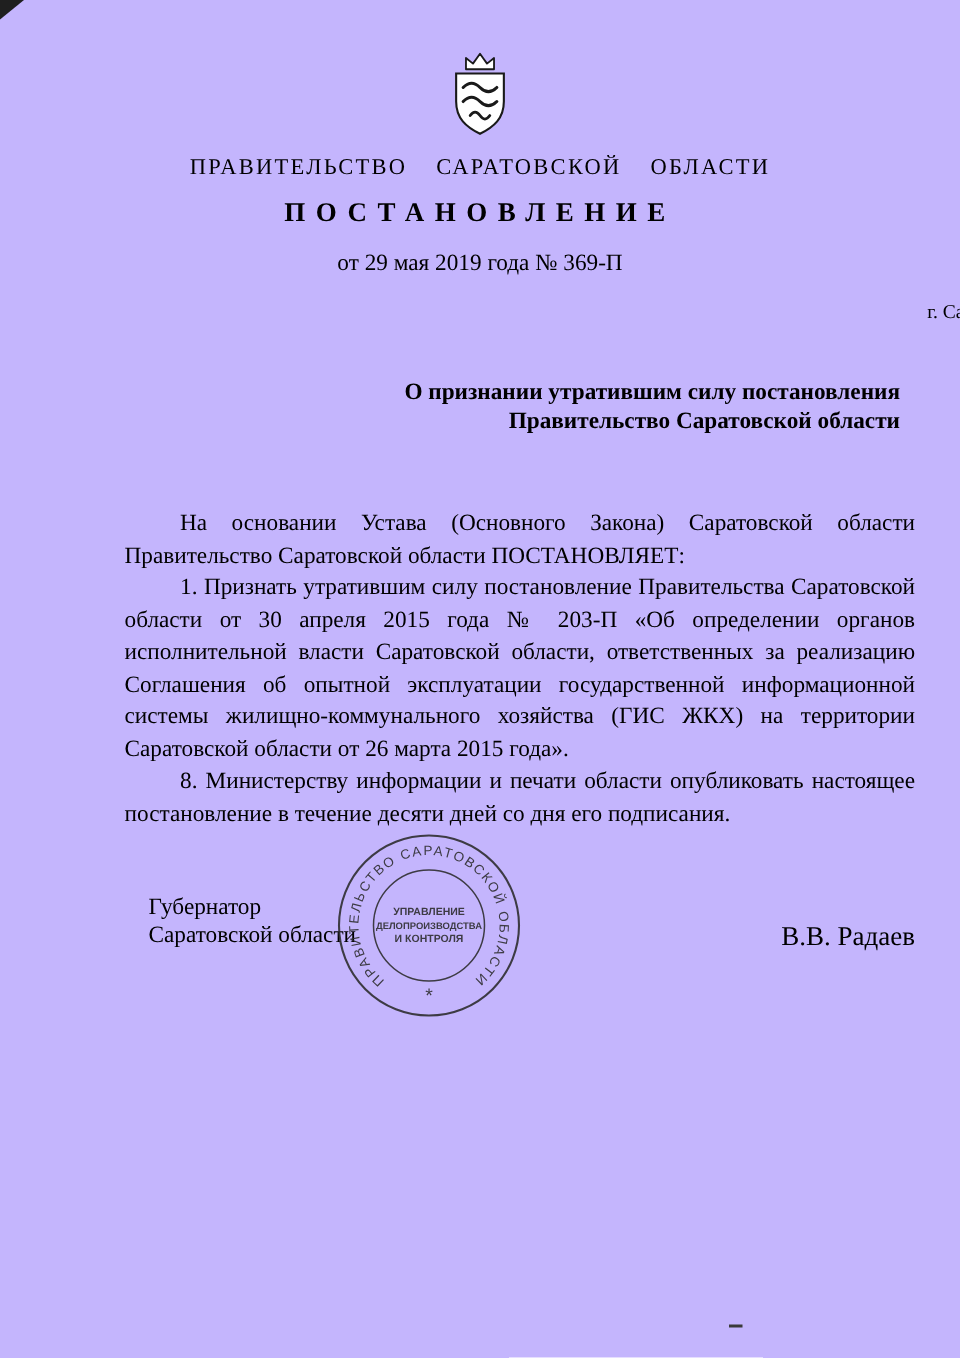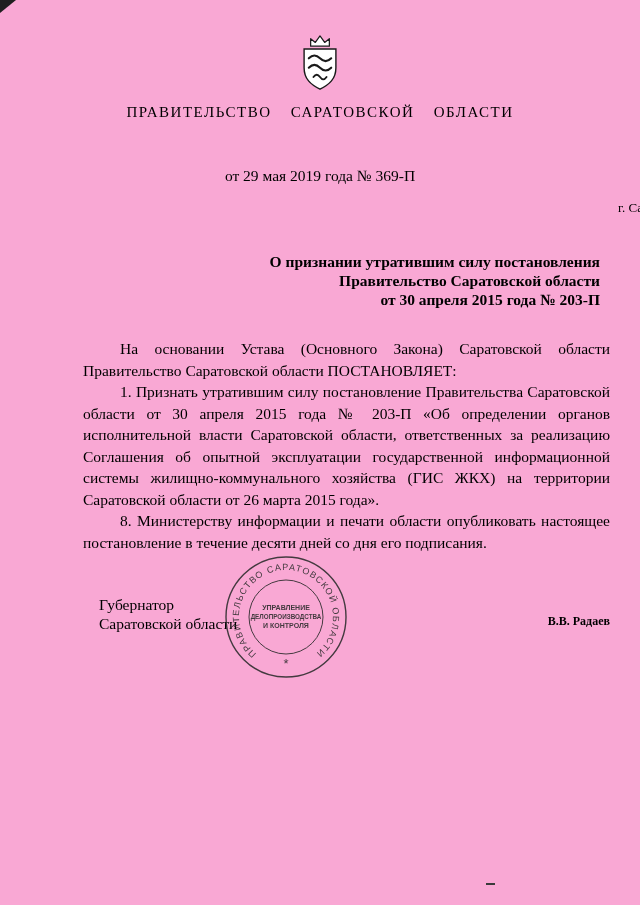--- a/index.html
+++ b/index.html
@@ -1,19 +1,19 @@
 <!DOCTYPE html>
 <html><head>
 <meta charset="utf-8">
 <style>
   html,body{margin:0;padding:0;background:#fff;}
   .page{
     position:relative;
     width:640px;height:905px;
-    background:#f9a8d4;
+    background:#c4b5fd;
     font-family:"Liberation Serif", serif;
     color:#000;
     overflow:hidden;
   }
   
   .artifact-corner{
     position:absolute;top:0;left:0;width:0;height:0;
     border-top:13px solid #1f1f1f;border-right:16px solid transparent;
   }
   .artifact-dash{
@@ -50,21 +50,21 @@
   }
   .body-text p{margin:0;text-indent:37px;}
   
   .signature{position:absolute;top:595px;left:0;right:0;height:130px;}
   .sig-left{
     position:absolute;left:99px;top:0;
     font-size:15.5px;font-weight:normal;line-height:19px;
   }
   .sig-name{
     position:absolute;right:30px;top:19px;
-    font-size:12px;font-weight:bold;
+    font-size:18px;font-weight:normal;
   }
   .stamp{
     position:absolute;left:222px;top:-42px;
     width:128px;height:128px;opacity:.88;
   }
   .stamp text{font-family:"Liberation Sans", sans-serif;}
 </style>
 </head>
 <body>
 
@@ -77,27 +77,27 @@
     <svg class="emblem" viewBox="0 0 52 62" aria-hidden="true">
       <path d="M16,13 L16,5 L21,9 L26,2 L31,9 L36,5 L36,13 Z" fill="#fff" stroke="#1a1a1a" stroke-width="1.3" stroke-linejoin="round"></path>
       <path d="M9,16 H43 V36 C43,48 36,54 26,59 C16,54 9,48 9,36 Z" fill="#fff" stroke="#1a1a1a" stroke-width="1.5"></path>
       <path d="M14,26 q6,-6 12,0 t12,0" stroke="#1a1a1a" stroke-width="2.2" fill="none" stroke-linecap="round"></path>
       <path d="M14,36 q6,-6 12,0 t12,0" stroke="#1a1a1a" stroke-width="2.2" fill="none" stroke-linecap="round"></path>
       <path d="M19,46 q3.5,-5 7,0 t7,0" stroke="#1a1a1a" stroke-width="2" fill="none" stroke-linecap="round"></path>
     </svg>
   </div>
 
   <div class="org-name">ПРАВИТЕЛЬСТВО САРАТОВСКОЙ ОБЛАСТИ</div>
+  <div class="doc-type">ПОСТАНОВЛЕНИЕ</div>
   <div class="date-line">от 29 мая 2019 года № 369-П</div>
   <div class="city">г. Саратов</div>
 
   <div class="title">
     <div>О признании утратившим силу постановления</div>
     <div>Правительство Саратовской области</div>
-    <div>от 30 апреля 2015 года № 203-П</div>
   </div>
 
   <div class="body-text">
     <p>На основании Устава (Основного Закона) Саратовской области Правительство Саратовской области ПОСТАНОВЛЯЕТ:</p>
     <p>1. Признать утратившим силу постановление Правительства Саратовской области от 30 апреля 2015 года № 203-П «Об определении органов исполнительной власти Саратовской области, ответственных за реализацию Соглашения об опытной эксплуатации государственной информационной системы жилищно-коммунального хозяйства (ГИС ЖКХ) на территории Саратовской области от 26 марта 2015 года».</p>
     <p>8. Министерству информации и печати области опубликовать настоящее постановление в течение десяти дней со дня его подписания.</p>
   </div>
 
   <div class="signature">
     <div class="sig-left">

